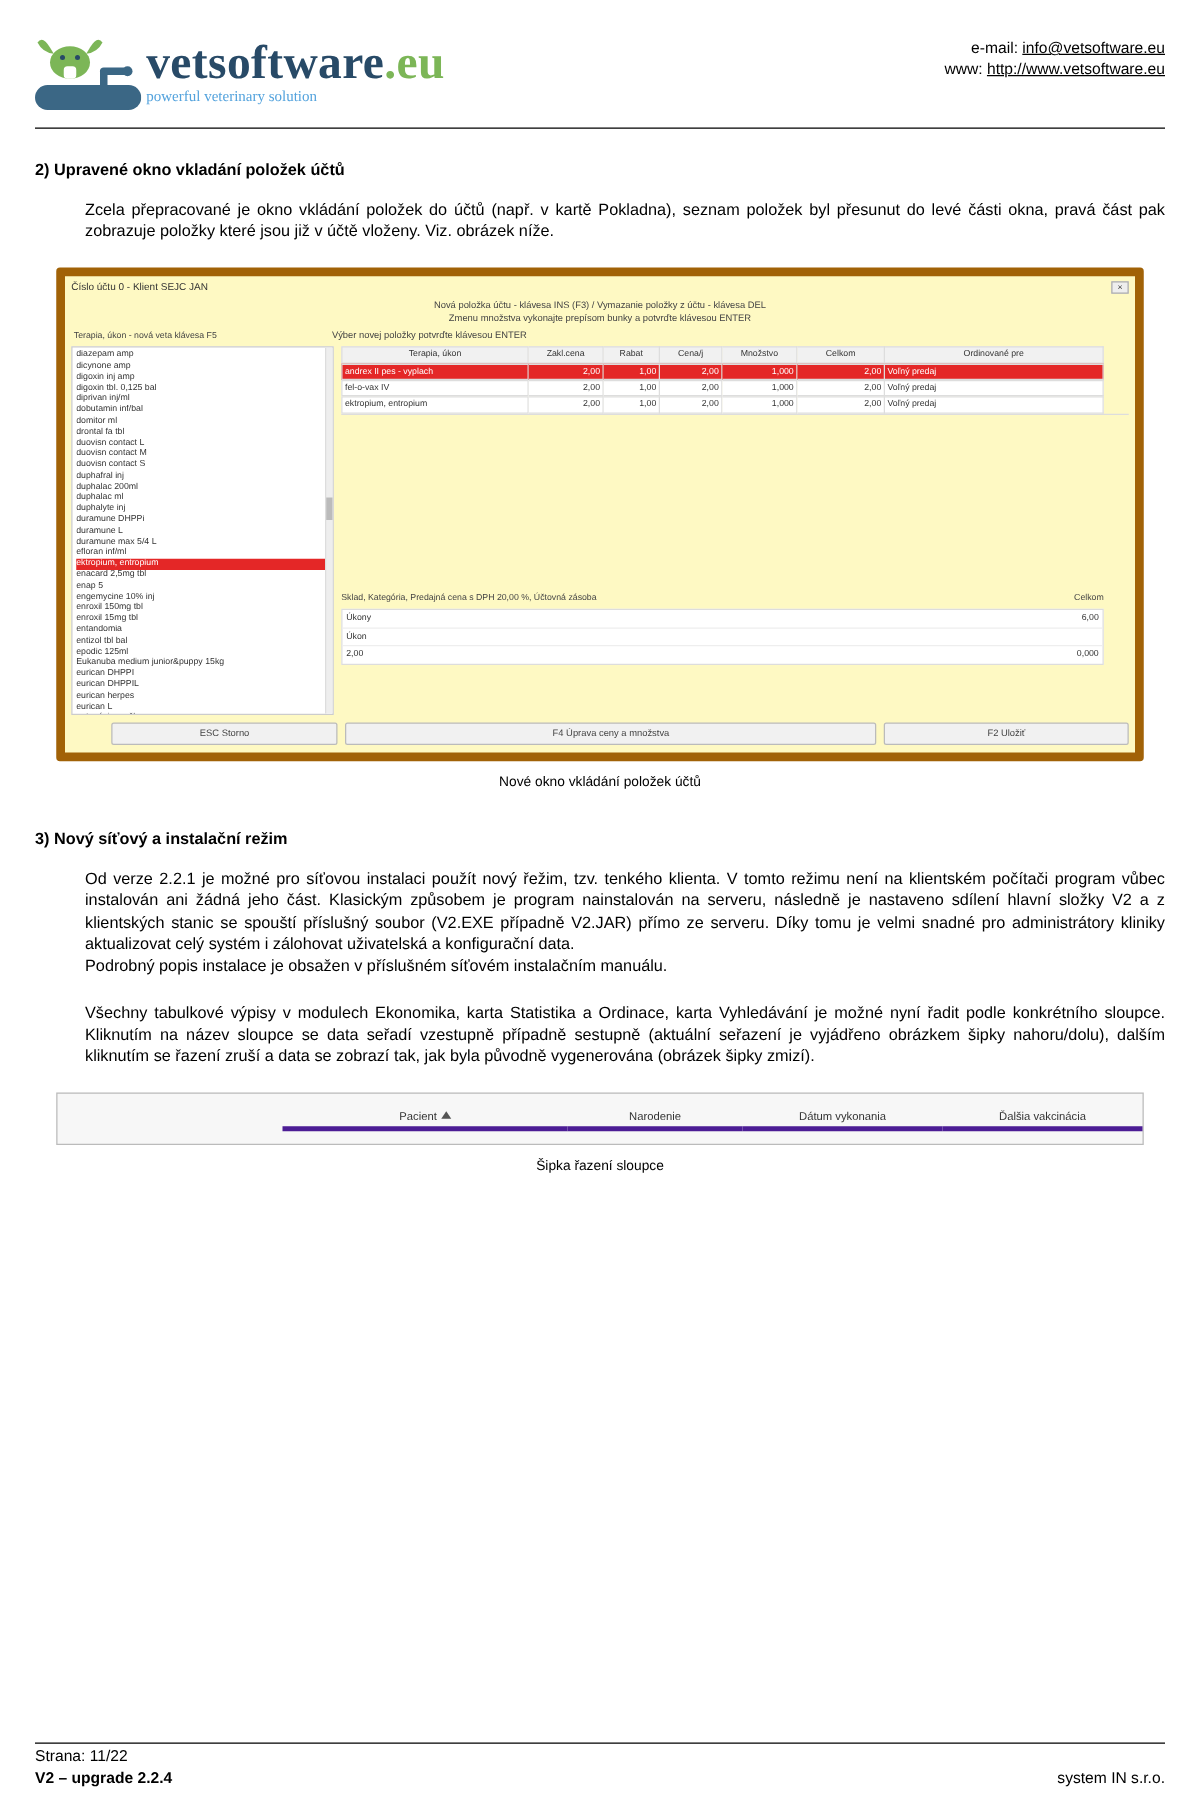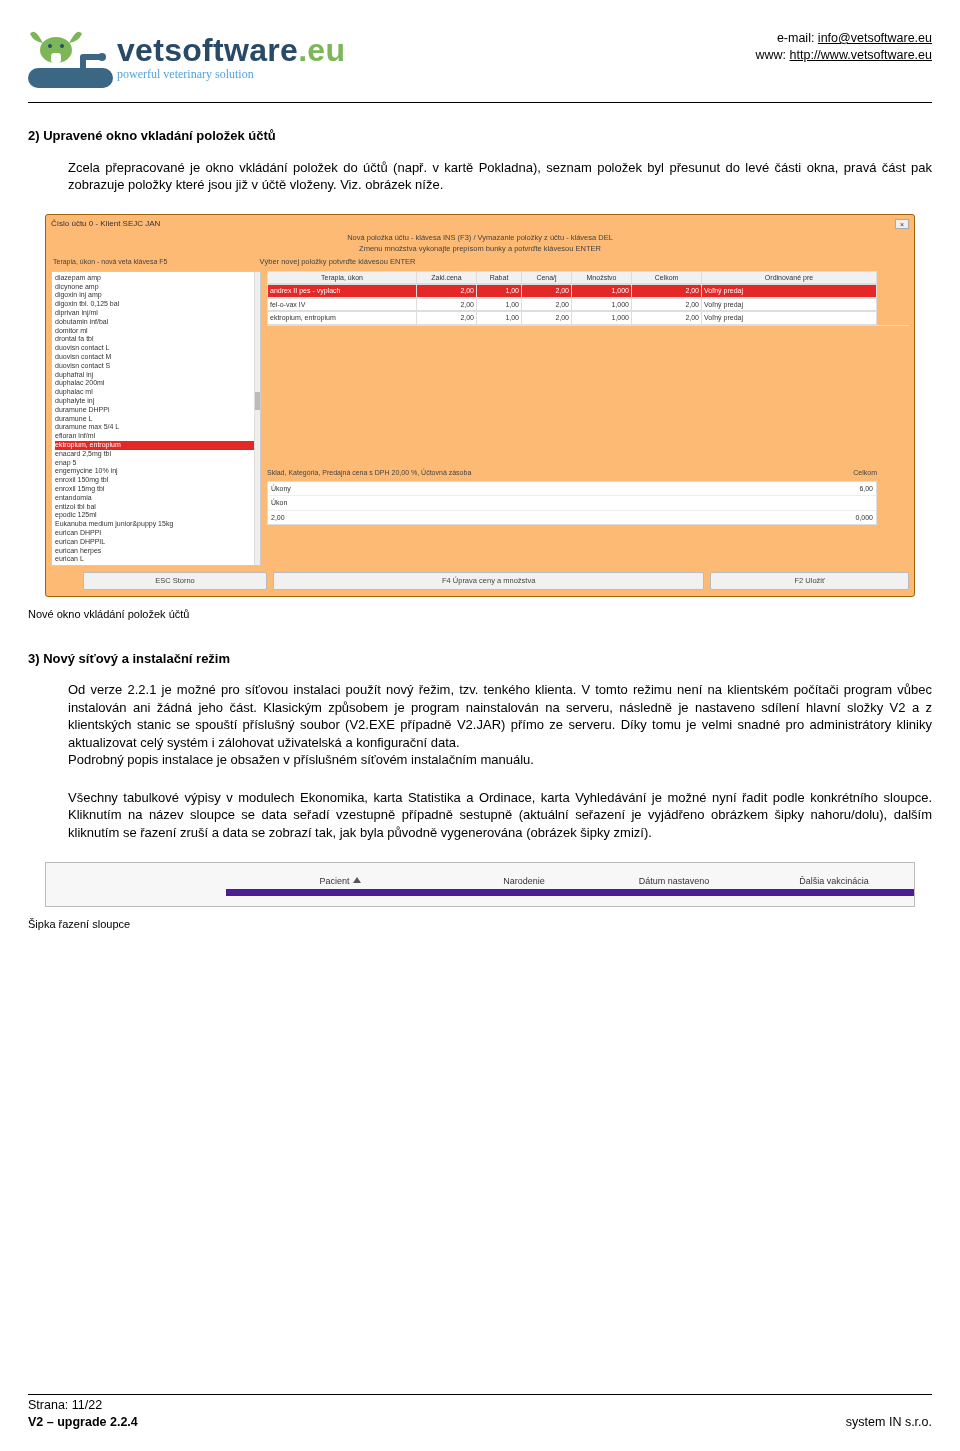--- a/index.html
+++ b/index.html
@@ -19,39 +19,39 @@
   .page-header {
     display: flex;
     justify-content: space-between;
     align-items: flex-start;
     padding: 28px 28px 10px 28px;
   }
   .logo-block { display: flex; align-items: center; }
   .logo-img { width: 85px; height: 60px; margin-right: 7px; position: relative; }
   .cow-svg { width: 85px; height: 60px; }
   .logo-text { display: flex; flex-direction: column; margin-left: -3px; }
-  .logo-title { font-family: Liberation Sans, sans-serif; font-weight: bold; font-size: 32px; color: #284a67; letter-spacing: 0.3px; line-height: 1.05; }
+  .logo-title { font-family: Liberation Serif, serif; font-weight: bold; font-size: 38px; color: #284a67; letter-spacing: 0.3px; line-height: 1.05; }
   .logo-title .eu { color: #7cb657; }
   .logo-tag { font-family: "Comic Sans MS", cursive; font-size: 12px; color: #54a3dd; margin-top: -2px; }
   .contact-block { text-align: right; font-size: 12.5px; color: #000; padding-top: 2px; }
   .contact-block a { color: #000; text-decoration: underline; }
   .header-rule { margin: 4px 28px 0 28px; border: 0; border-top: 1px solid #000; }
 
   
   .content { padding: 24px 28px 0 28px; }
   .sec-title { font-weight: bold; margin-bottom: 14px; }
   .body-text { margin-left: 40px; margin-bottom: 20px; text-align: justify; }
-  .caption { font-size: 11px; margin: 10px 0 28px 0; }
+  .caption { text-align: center; font-size: 11px; margin: 10px 0 28px 0; }
 
   
   .shot1 {
     width: 870px;
     margin: 0 auto 4px auto;
-    border: 1px solid #a16207;
-    background: #fdba74;
+    border: 7px solid #a16207;
+    background: #fef9c3;
     border-radius: 3px;
     font-size: 7px;
     color: #333;
     padding: 4px 5px 6px 5px;
     position: relative;
   }
   .shot1 .titlebar { display: flex; justify-content: space-between; align-items: center; font-size: 8px; color: #333; margin-bottom: 4px; }
   .shot1 .close-x { display: inline-block; width: 14px; height: 10px; border: 1px solid #aaa; text-align: center; font-size: 7px; line-height: 9px; background: #eee; }
   .shot1 .info-lines { text-align: center; font-size: 7.5px; color: #444; margin-bottom: 4px; }
   .shot1 .upper-cols { display: flex; gap: 6px; }
@@ -101,21 +101,21 @@
   
   .shot2 {
     width: 870px;
     margin: 0 auto 4px auto;
     border: 1px solid #bbb;
     background: #f7f7f7;
     font-size: 9px;
     padding: 10px 0;
   }
   .shot2 .threc { display: flex; }
-  .shot2 .th { border-bottom: 7px solid #4c1d95; padding: 2px 6px; color: #333; }
+  .shot2 .th { border-bottom: 4px solid #4c1d95; padding: 2px 6px; color: #333; }
   .shot2 .th.pac { flex: 1; text-align: center; margin-left: 180px; }
   .shot2 .th.nar { width: 140px; text-align: center; }
   .shot2 .th.dat { width: 160px; text-align: center; }
   .shot2 .th.dal { width: 160px; text-align: center; }
   .shot2 .arrow { display: inline-block; width: 0; height: 0; border-left: 4px solid transparent; border-right: 4px solid transparent; border-bottom: 6px solid #555; margin-left: 3px; vertical-align: 1px; }
 
   
   .footer-rule { position: absolute; left: 28px; right: 28px; bottom: 50px; border: 0; border-top: 1px solid #000; }
   .footer { position: absolute; left: 28px; right: 28px; bottom: 20px; display: flex; justify-content: space-between; font-size: 12.5px; }
   .footer-left .upg { font-weight: bold; }
@@ -290,21 +290,21 @@
   </div>
 
   <div class="body-text">Všechny tabulkové výpisy v modulech Ekonomika, karta Statistika a Ordinace, karta Vyhledávání je možné nyní řadit podle konkrétního sloupce. Kliknutím na název sloupce se data seřadí vzestupně případně sestupně (aktuální seřazení je vyjádřeno obrázkem šipky nahoru/dolu), dalším kliknutím se řazení zruší a data se zobrazí tak, jak byla původně vygenerována (obrázek šipky zmizí).</div>
 
   <div class="shot2">
     <div class="threc">
       <div class="th pac">
         <span>Pacient</span><span class="arrow"></span>
       </div>
       <div class="th nar">Narodenie</div>
-      <div class="th dat">Dátum nastaveno</div>
+      <div class="th dat">Dátum vykonania</div>
       <div class="th dal">Ďalšia vakcinácia</div>
     </div>
   </div>
   <div class="caption">Šipka řazení sloupce</div>
 
 </div>
 
 <hr class="footer-rule">
 <div class="footer">
   <div class="footer-left">

